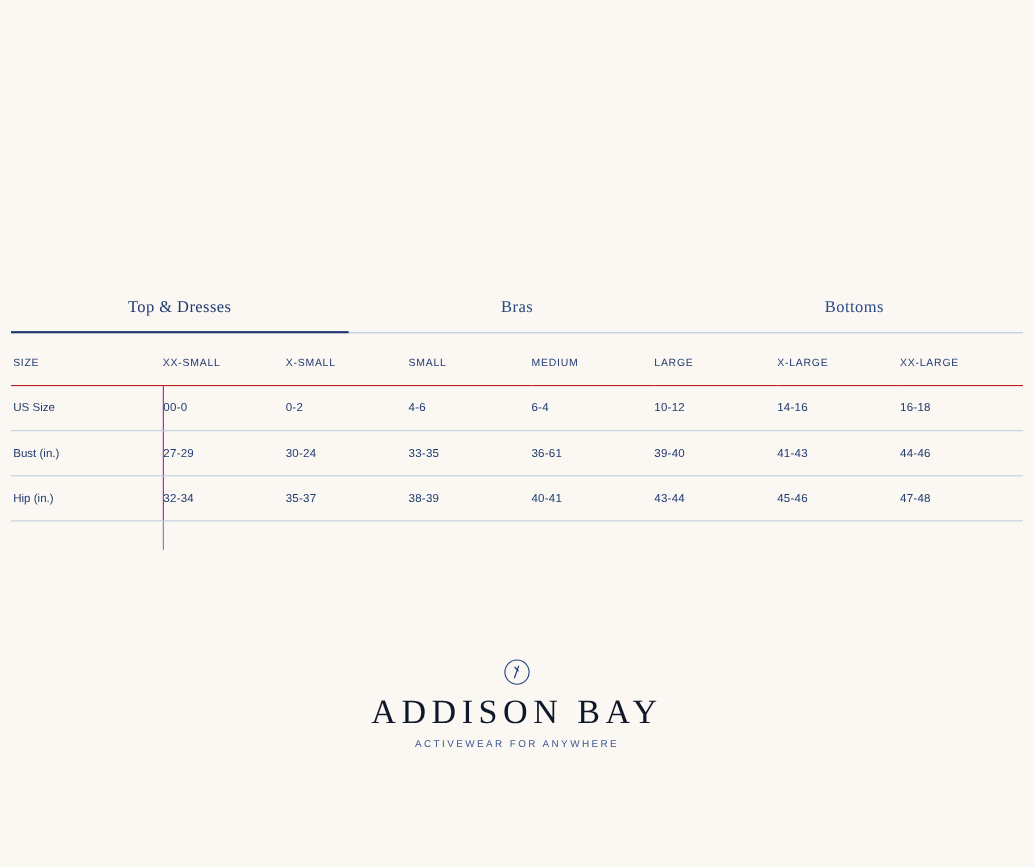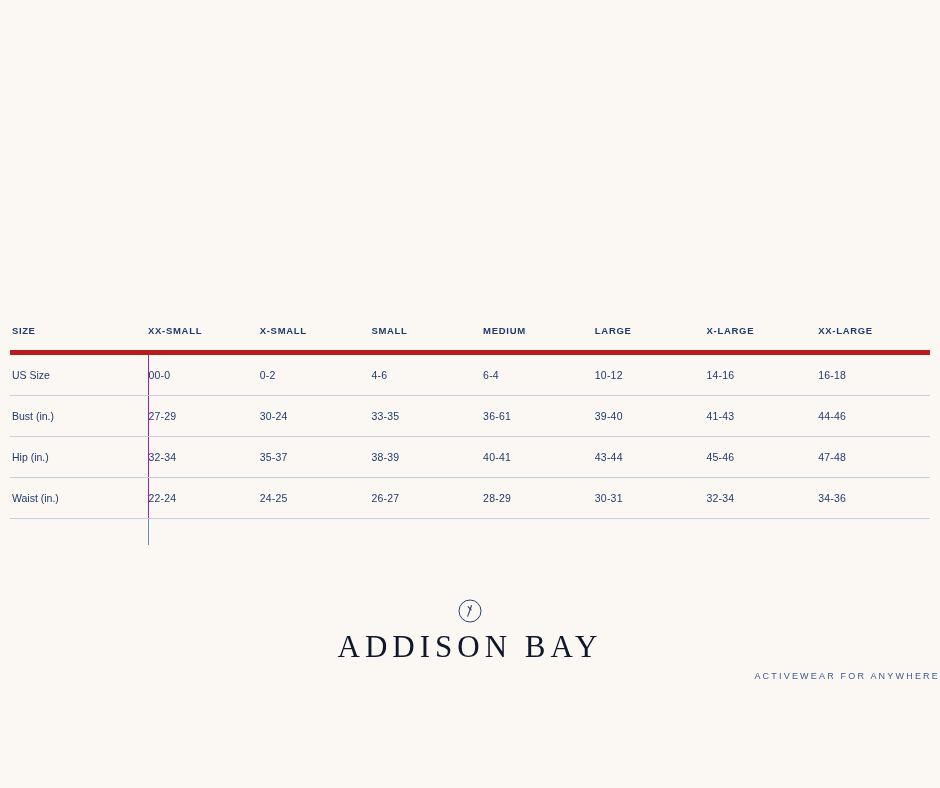--- a/index.html
+++ b/index.html
@@ -55,22 +55,21 @@
     table-layout: fixed;
   }
   .size-table th,
   .size-table td {
     border-bottom: 1px solid #c3cfe2;
     padding: 0;
     height: 40px;
     vertical-align: middle;
   }
   .size-table thead th {
-    border-bottom: 5px solid #b91c1c;
-    font-weight: bold;
+    border-bottom: 1px solid #b91c1c;
   }
   .col-label {
     width: 136px;
     text-align: left;
     padding-left: 2px !important;
     font-size: 9.5px;
     letter-spacing: 0.6px;
     color: #1f3a6e;
     font-weight: normal;
   }
@@ -128,28 +127,32 @@
     font-size: 31px;
     letter-spacing: 5px;
     color: #0f172a;
     line-height: 1.1;
   }
   .brand-tag {
     font-size: 9px;
     letter-spacing: 2.2px;
     color: #3c5a92;
     margin-top: 7px;
-    text-align: right;
   }
 </style>
 </head>
 <body>
 
 <div class="page">
 
+  <div class="tabs">
+    <div class="tab active">Top &amp; Dresses</div>
+    <div class="tab">Bras</div>
+    <div class="tab">Bottoms</div>
+  </div>
 
   <table class="size-table">
     <thead>
       <tr>
         <th class="col-label">SIZE</th>
         <th class="col-head">XX-SMALL</th>
         <th class="col-head">X-SMALL</th>
         <th class="col-head">SMALL</th>
         <th class="col-head">MEDIUM</th>
         <th class="col-head">LARGE</th>
@@ -180,30 +183,20 @@
       </tr>
       <tr>
         <td class="row-head">Hip (in.)</td>
         <td class="cell">32-34</td>
         <td class="cell">35-37</td>
         <td class="cell">38-39</td>
         <td class="cell">40-41</td>
         <td class="cell">43-44</td>
         <td class="cell">45-46</td>
         <td class="cell">47-48</td>
-      </tr>
-      <tr>
-        <td class="row-head">Waist (in.)</td>
-        <td class="cell">22-24</td>
-        <td class="cell">24-25</td>
-        <td class="cell">26-27</td>
-        <td class="cell">28-29</td>
-        <td class="cell">30-31</td>
-        <td class="cell">32-34</td>
-        <td class="cell">34-36</td>
       </tr>
       <tr class="spacer-row">
         <td class="row-head"></td>
         <td></td>
         <td></td>
         <td></td>
         <td></td>
         <td></td>
         <td></td>
         <td></td>

